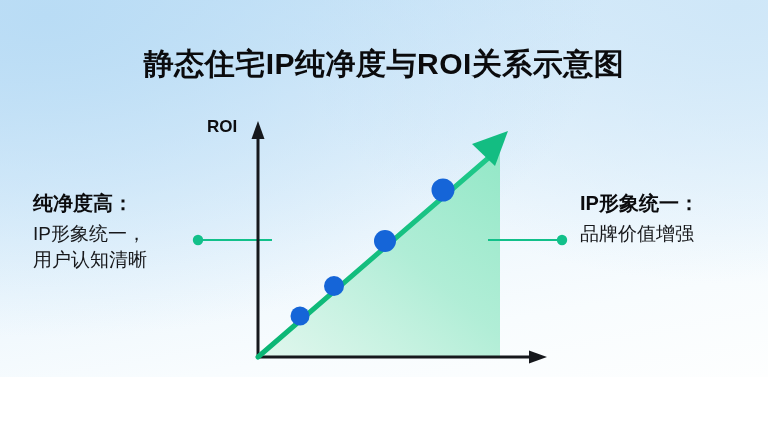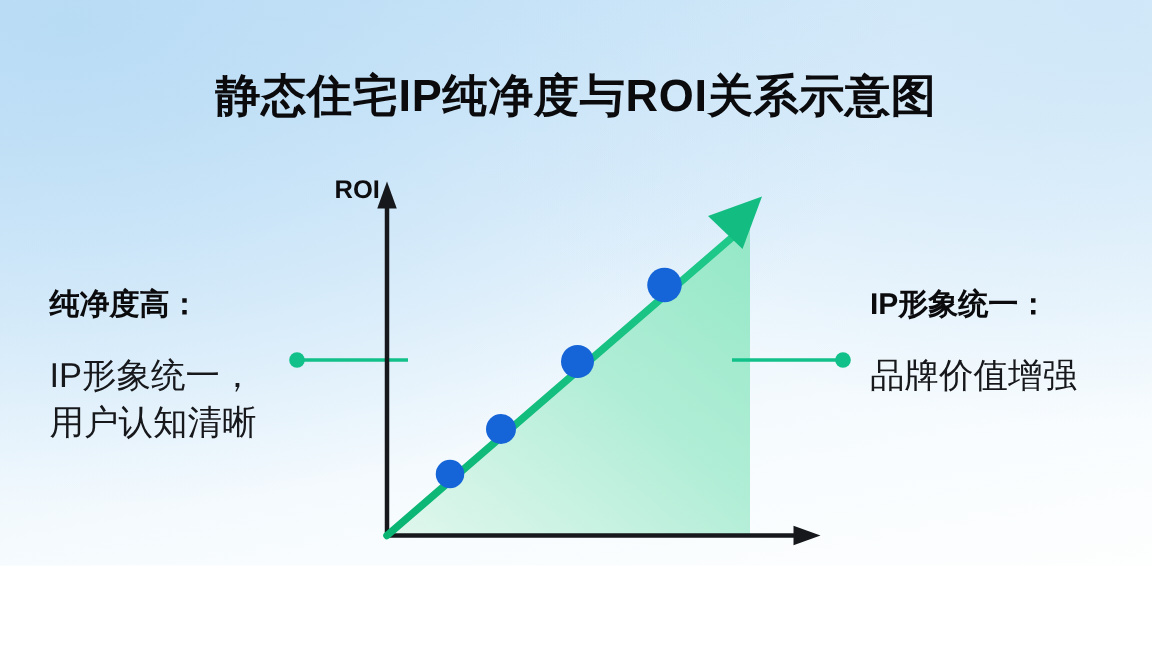--- a/index.html
+++ b/index.html
@@ -52,41 +52,40 @@
   .axis-label {
     position: absolute;
     font-size: 17px;
     font-weight: bold;
     color: #0d0d10;
     white-space: nowrap;
   }
   #y-axis-label {
     left: 207px;
     top: 117px;
-    margin-left: 16px;
   }
   #x-axis-label {
     left: 456px;
     top: 369px;
   }
 
   
   .callout {
     position: absolute;
     white-space: nowrap;
     line-height: 1.38;
   }
   .callout .headline {
     font-size: 20px;
     font-weight: bold;
     color: #0b0b0d;
-    margin-bottom: 17px;
+    margin-bottom: 3px;
   }
   .callout .line {
-    font-size: 23px;
+    font-size: 19px;
     color: #17181b;
   }
   #callout-left {
     left: 33px;
     top: 190px;
     text-align: left;
   }
   #callout-right {
     left: 580px;
     top: 190px;

